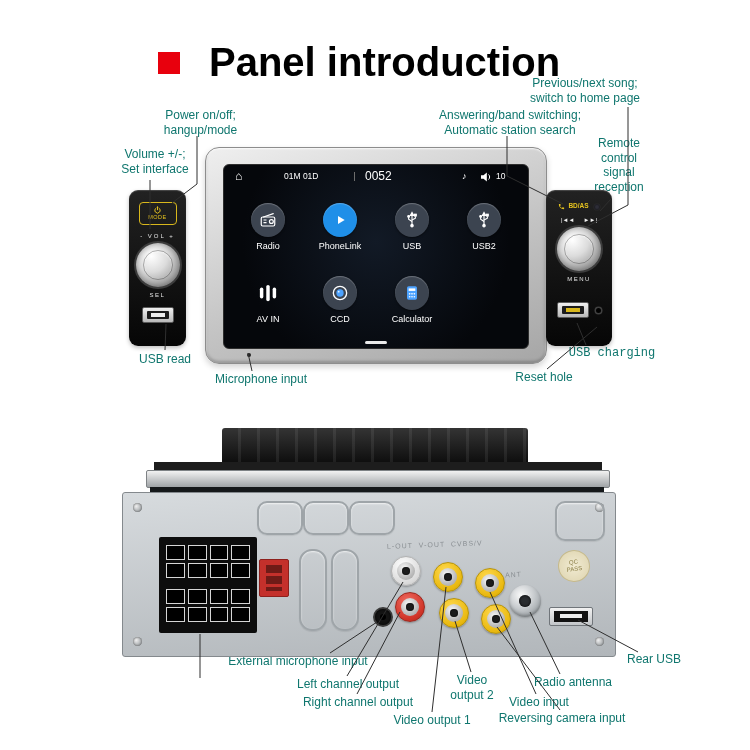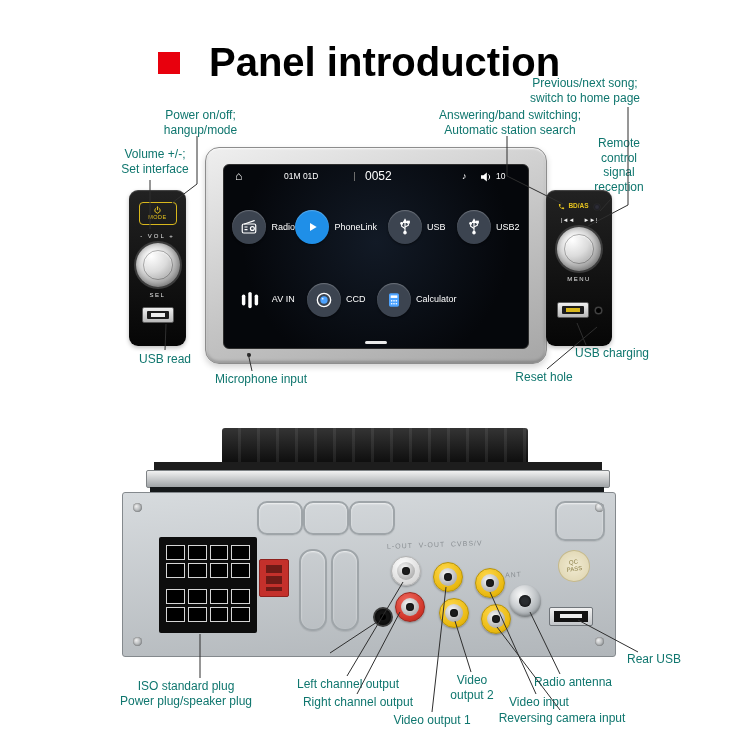--- a/index.html
+++ b/index.html
@@ -62,21 +62,21 @@
   .statusbar span{position:absolute;line-height:17px;}
   .sb-home{left:11px;font-size:12px;top:0;}
   .sb-date{left:60px;font-size:8.5px;}
   .sb-divider{left:130px;top:4px;width:1px;height:9px;background:#6d6d6d;position:absolute;}
   .sb-time{left:141px;font-size:12px;}
   .sb-note{left:238px;font-size:9px;}
   .sb-speaker{position:absolute;left:256px;top:4px;}
   .sb-vol{left:272px;font-size:8.5px;}
   .app-grid{position:absolute;left:8px;right:8px;top:26px;bottom:12px;display:grid;
             grid-template-columns:repeat(4,1fr);grid-template-rows:1fr 1fr;}
-  .app{display:flex;flex-direction:row;align-items:center;justify-content:center;gap:5px;}
+  .app{display:flex;flex-direction:column;align-items:center;justify-content:center;gap:5px;}
   .app-tile{width:34px;height:34px;border-radius:50%;background:#3c4450;
             display:flex;align-items:center;justify-content:center;
             box-shadow:inset 0 1px 1px rgba(255,255,255,.25), 0 1px 2px rgba(0,0,0,.5);}
   .app-tile.blue{background:#1f8fe8;}
   .app-tile.bare{background:transparent;box-shadow:none;}
   .app-label{font-size:9px;color:#fff;line-height:1;}
   .home-indicator{position:absolute;bottom:4px;left:50%;transform:translateX(-50%);
                   width:22px;height:3px;border-radius:2px;background:#eaeaea;}
 
   
@@ -308,21 +308,21 @@
   <div class="callout" style="left:420px;top:108px;width:180px;">Answering/band switching;
 Automatic station search</div>
   <div class="callout" style="left:574px;top:136px;width:90px;">Remote
 control
 signal
 reception</div>
   <div class="callout" style="left:100px;top:147px;width:110px;">Volume +/-;
 Set interface</div>
   <div class="callout" style="left:126px;top:352px;width:78px;">USB read</div>
   <div class="callout" style="left:200px;top:372px;width:122px;">Microphone input</div>
-  <div class="callout" style="left:560px;top:346px;width:104px;">USB charging</div>
+  <div class="callout" style="left:560px;top:346px;width:104px;font-family:Liberation Mono, monospace;">USB charging</div>
   <div class="callout" style="left:502px;top:370px;width:84px;">Reset hole</div>
 
   <div class="heatsink"></div>
   <div class="rear-topbar"></div>
   <div class="rear-silver"></div>
   <div class="rear-gap"></div>
 
   <div class="chassis">
     <span class="screw" style="left:10px;top:10px;"></span>
     <span class="screw" style="left:472px;top:10px;"></span>
@@ -371,23 +371,22 @@
 
     <div class="mic-jack"></div>
 
     <span class="stamp-text" style="left:382px;top:78px;transform:rotate(-3deg);">ANT</span>
     <div class="antenna"></div>
     <div class="rear-usb"></div>
     <div class="qc-sticker">QC
 PASS</div>
   </div>
 
+  <div class="callout" style="left:214px;top:654px;width:168px;">External microphone input</div>
   <div class="callout" style="left:618px;top:652px;width:72px;">Rear USB</div>
-  <div class="callout" style="left:106px;top:679px;width:160px;">ISO standard plug
-Power plug/speaker plug</div>
   <div class="callout" style="left:284px;top:677px;width:128px;">Left channel output</div>
   <div class="callout" style="left:292px;top:695px;width:132px;">Right channel output</div>
   <div class="callout" style="left:380px;top:713px;width:104px;">Video output 1</div>
   <div class="callout" style="left:438px;top:673px;width:68px;">Video
 output 2</div>
   <div class="callout" style="left:500px;top:695px;width:78px;">Video input</div>
   <div class="callout" style="left:526px;top:675px;width:94px;">Radio antenna</div>
   <div class="callout" style="left:486px;top:711px;width:152px;">Reversing camera input</div>
 
 </div>

